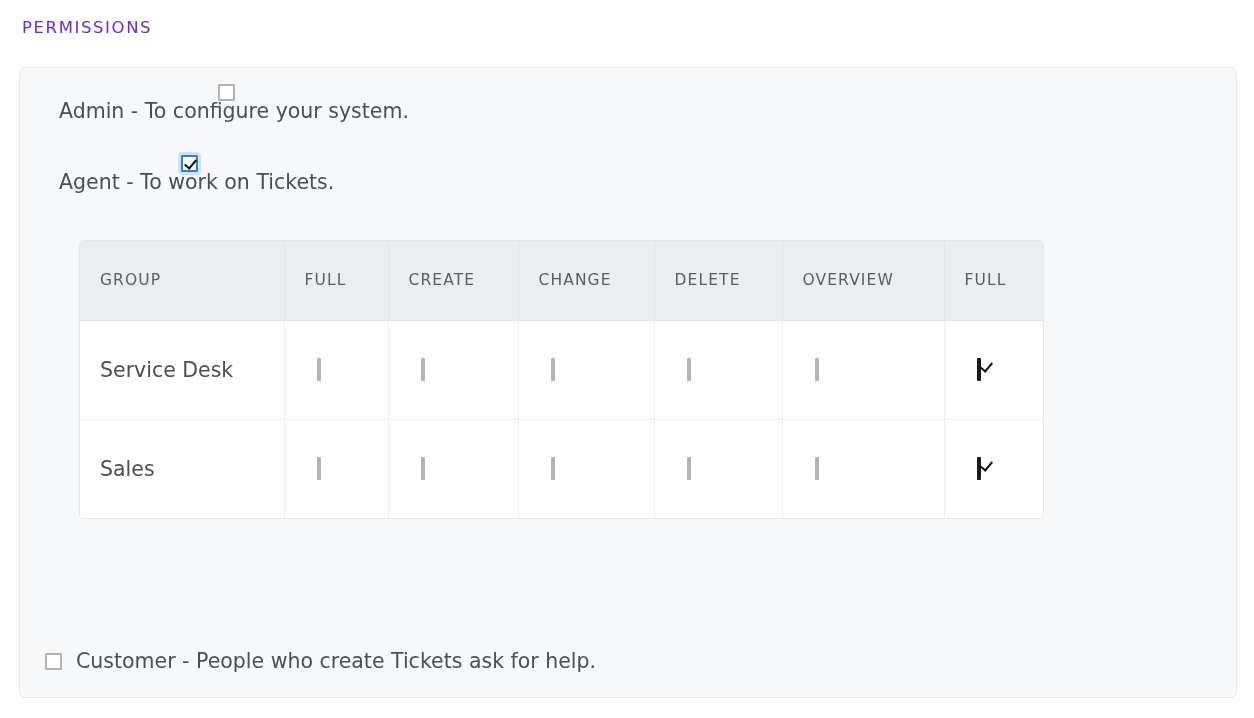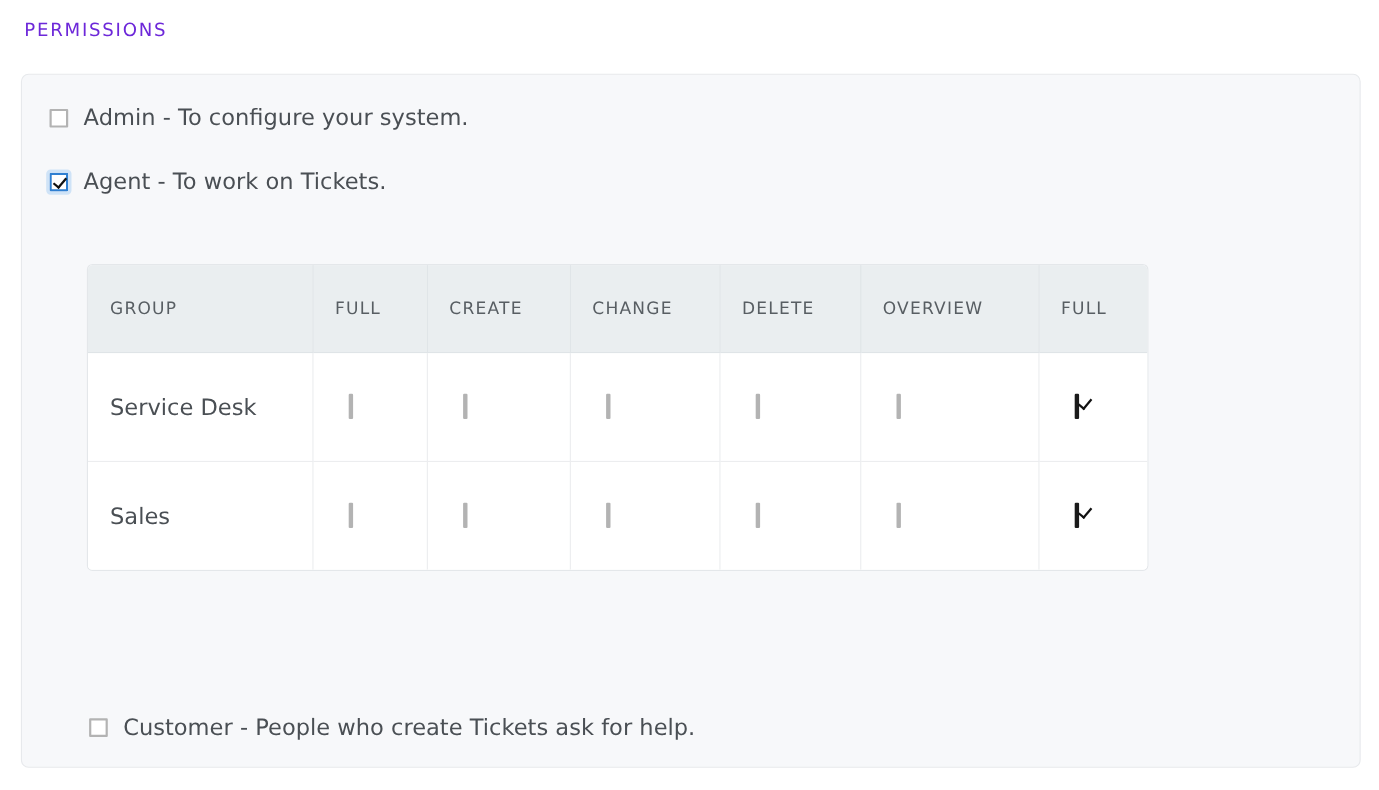--- a/index.html
+++ b/index.html
@@ -46,23 +46,23 @@
   }
 
   
   .perm-row {
     position: absolute;
     display: flex;
     align-items: center;
     left: 25px;
     white-space: nowrap;
   }
-  .perm-row.admin    { top: 29px; }
-  .perm-row.agent    { top: 87px; }
-  .perm-row.customer { top: 583px; margin-left: 36px; }
+  .perm-row.admin    { top: 16px; flex-direction: column; }
+  .perm-row.agent    { top: 87px; flex-direction: column; }
+  .perm-row.customer { top: 583px; }
 
   .perm-label {
     font-size: 20.5px;
     color: #4a4f54;
     line-height: 1;
     margin-left: 14px;
   }
 
   
   .cb {

